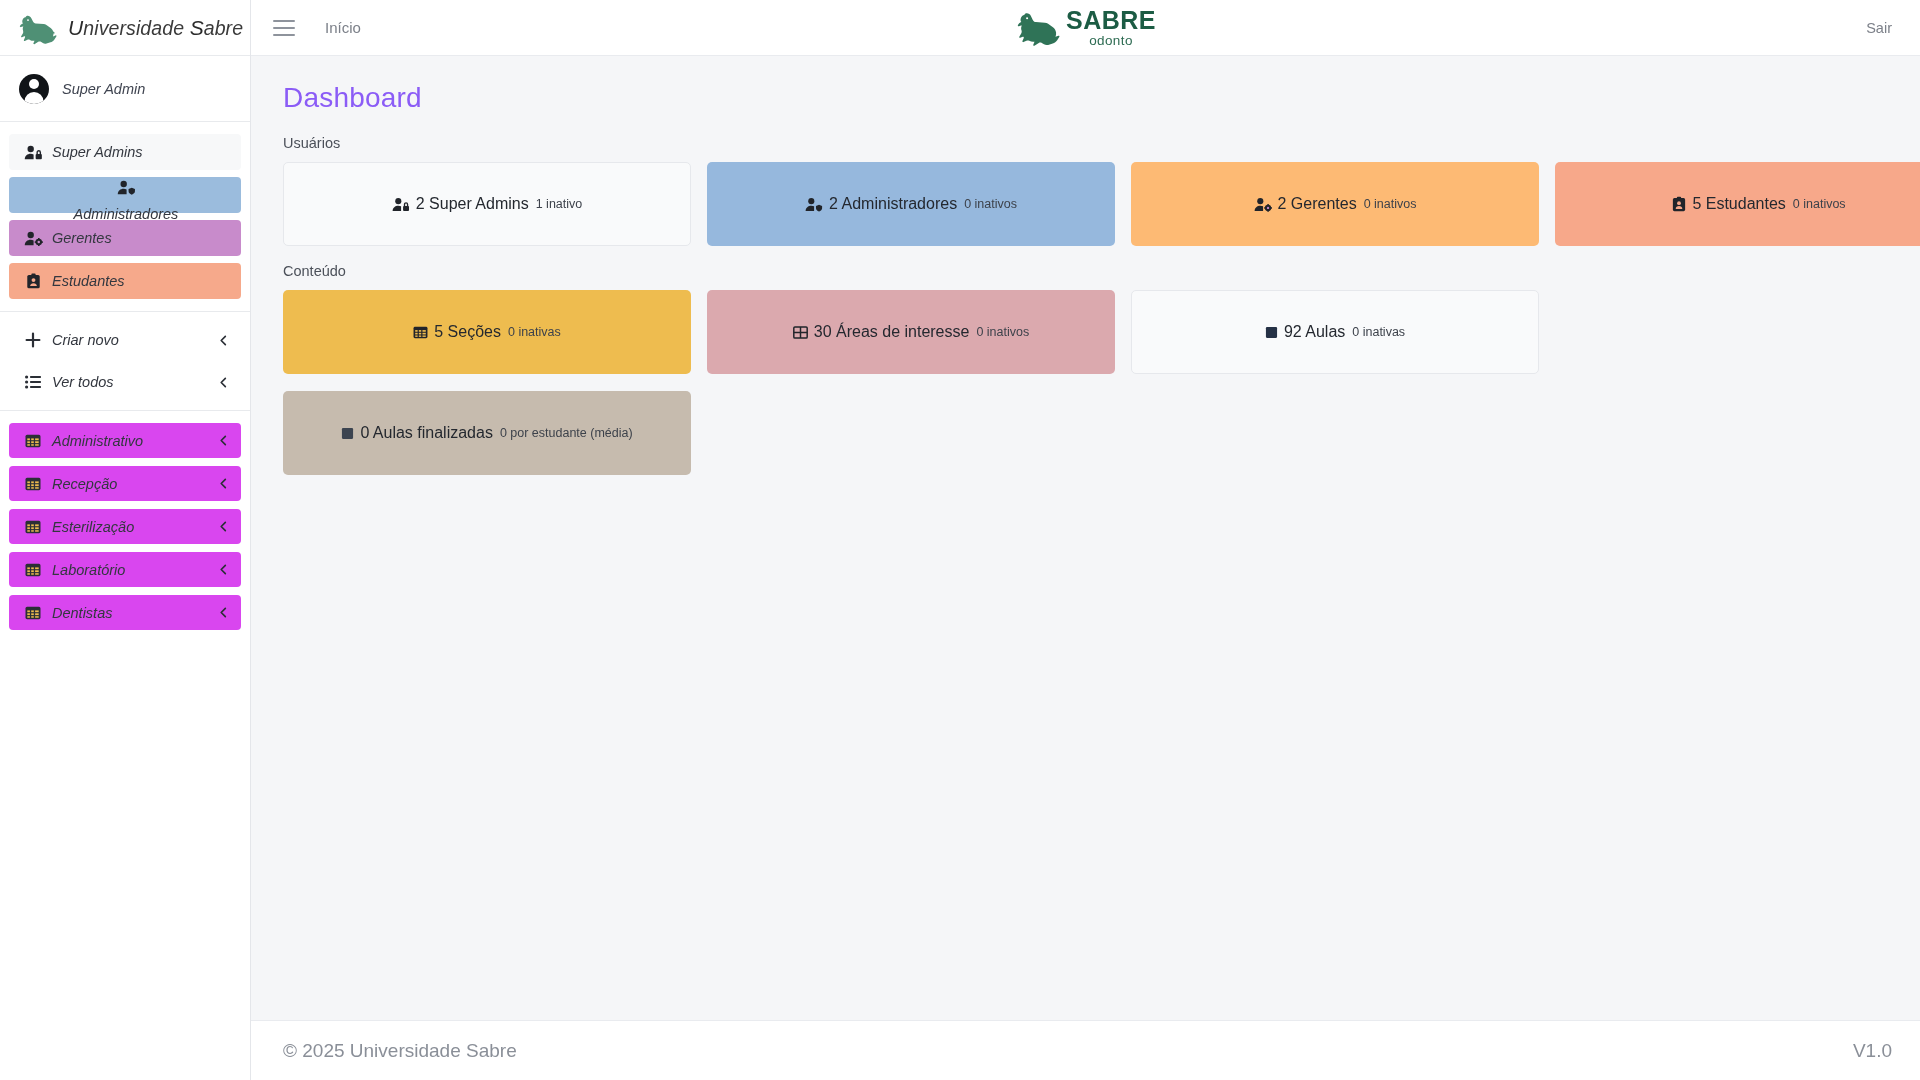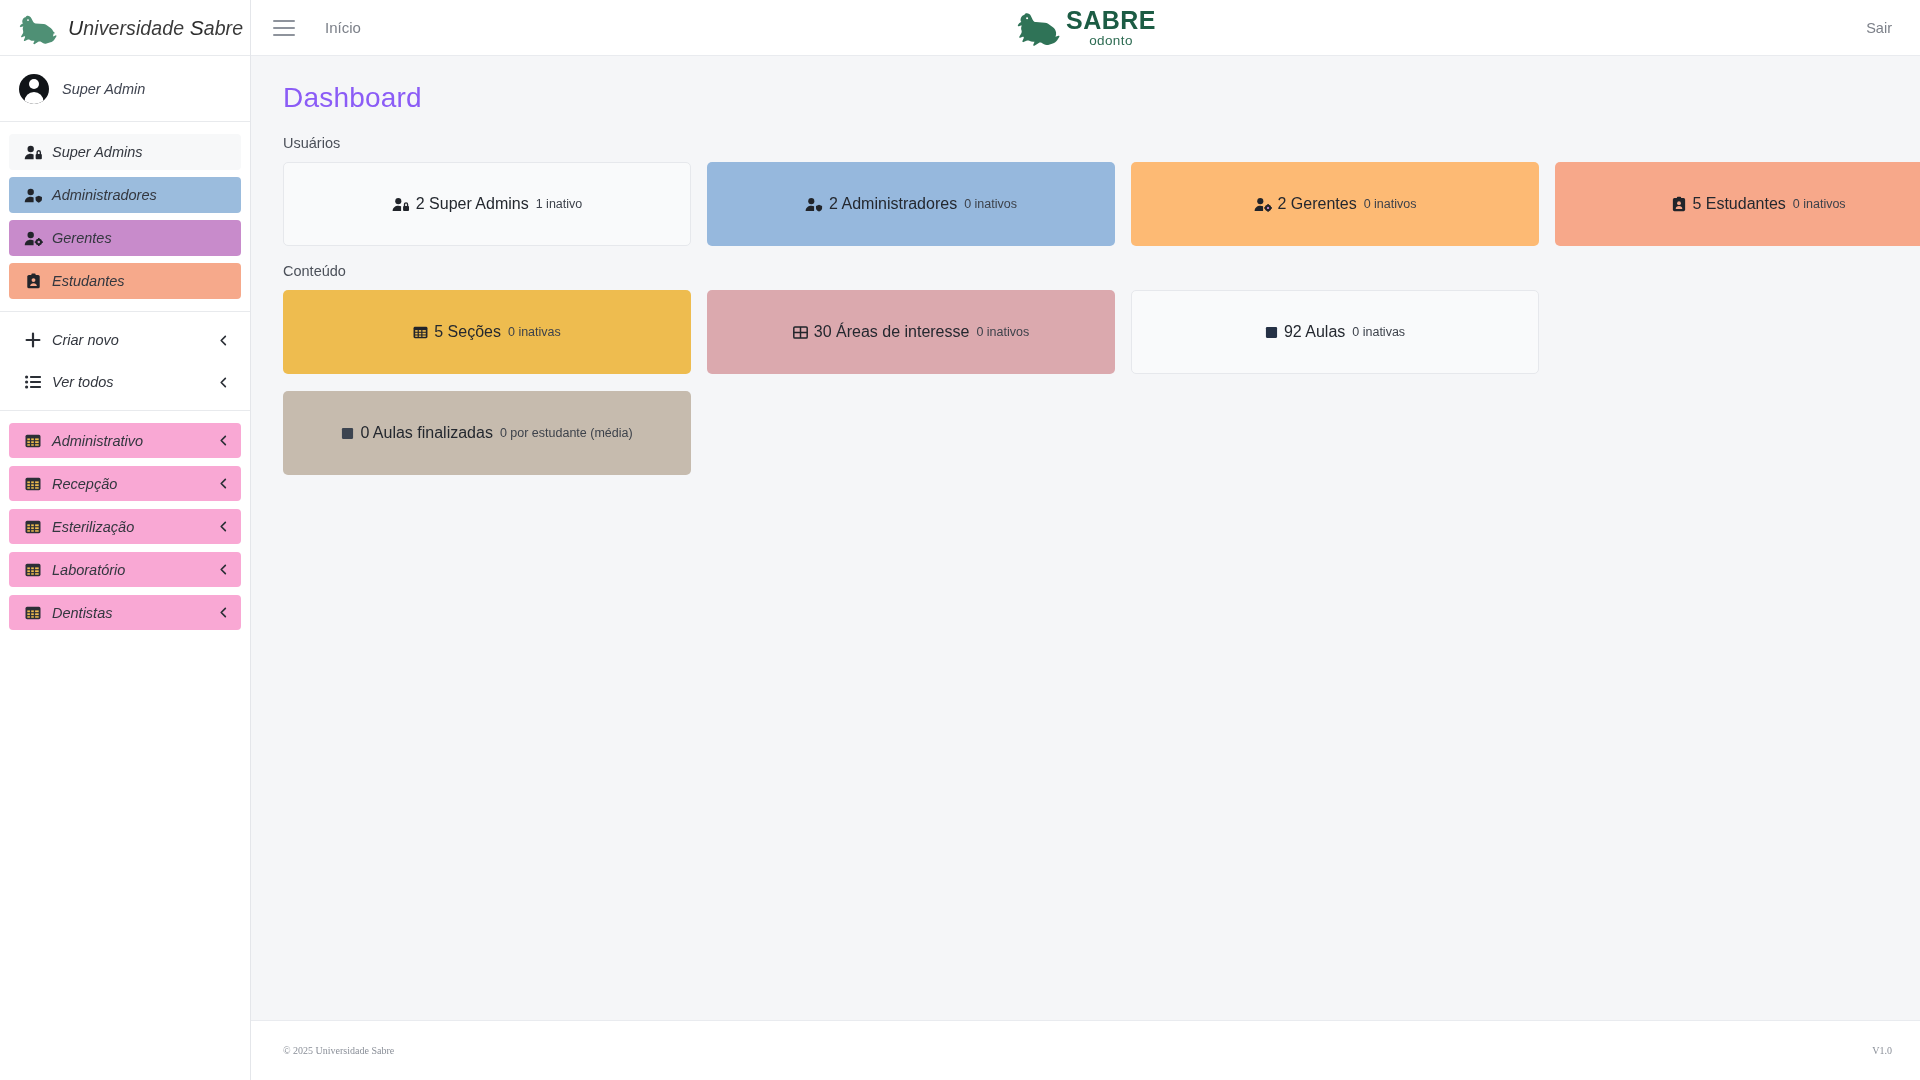--- a/index.html
+++ b/index.html
@@ -69,25 +69,25 @@
     font-size: 14.5px; color: #33373f;
     cursor: pointer; white-space: nowrap;
     position: relative;
   }
   .nav-item:last-child { margin-bottom: 0; }
   .nav-item .ico { width: 20px; height: 18px; flex: 0 0 20px; display: flex; align-items: center; justify-content: center; }
   .nav-item .ico svg { display: block; }
   .nav-item .chev { margin-left: auto; display: flex; align-items: center; }
 
   .ni-superadmin  { background: #f7f8f9; }
-  .ni-admin       { background: #9bbcdd; }
+  .ni-admin       { background: #9bbcdd; flex-direction: column; }
   .ni-gerente     { background: #c88bcb; }
   .ni-estudante   { background: #f6a98b; }
   .ni-plain       { background: transparent; }
-  .ni-yellow      { background: #f9a8d4; }
+  .ni-yellow      { background: #d946ef; }
 
   .nav-group.plain .nav-item { margin-bottom: 10px; height: 32px; text-align: center; }
   .nav-group.plain .nav-item:last-child { margin-bottom: 0; }
 
   .nav-group.modules .nav-item { height: 35px; margin-bottom: 8px; }
 
   
   #main {
     flex: 1 1 auto; height: 1080px;
     display: flex; flex-direction: column;
@@ -161,21 +161,21 @@
   .c-yellow { background: #eebc4f; }
   .c-rose   { background: #dba9ae; }
   .c-taupe  { background: #c6bbae; }
 
   footer#footer {
     height: 60px; flex: 0 0 60px;
     background: #ffffff;
     border-top: 1px solid #e9ebef;
     display: flex; align-items: center;
     padding: 0 28px 0 32px;
-    font-size: 10px; color: #8a8f98; font-family: Liberation Serif, serif;
+    font-size: 19px; color: #8a8f98;
   }
   .ver { margin-left: auto; }
 </style>
 </head>
 <body>
 
 <aside id="sidebar">
 
   <div class="brand">
     <span class="brand-logo">

